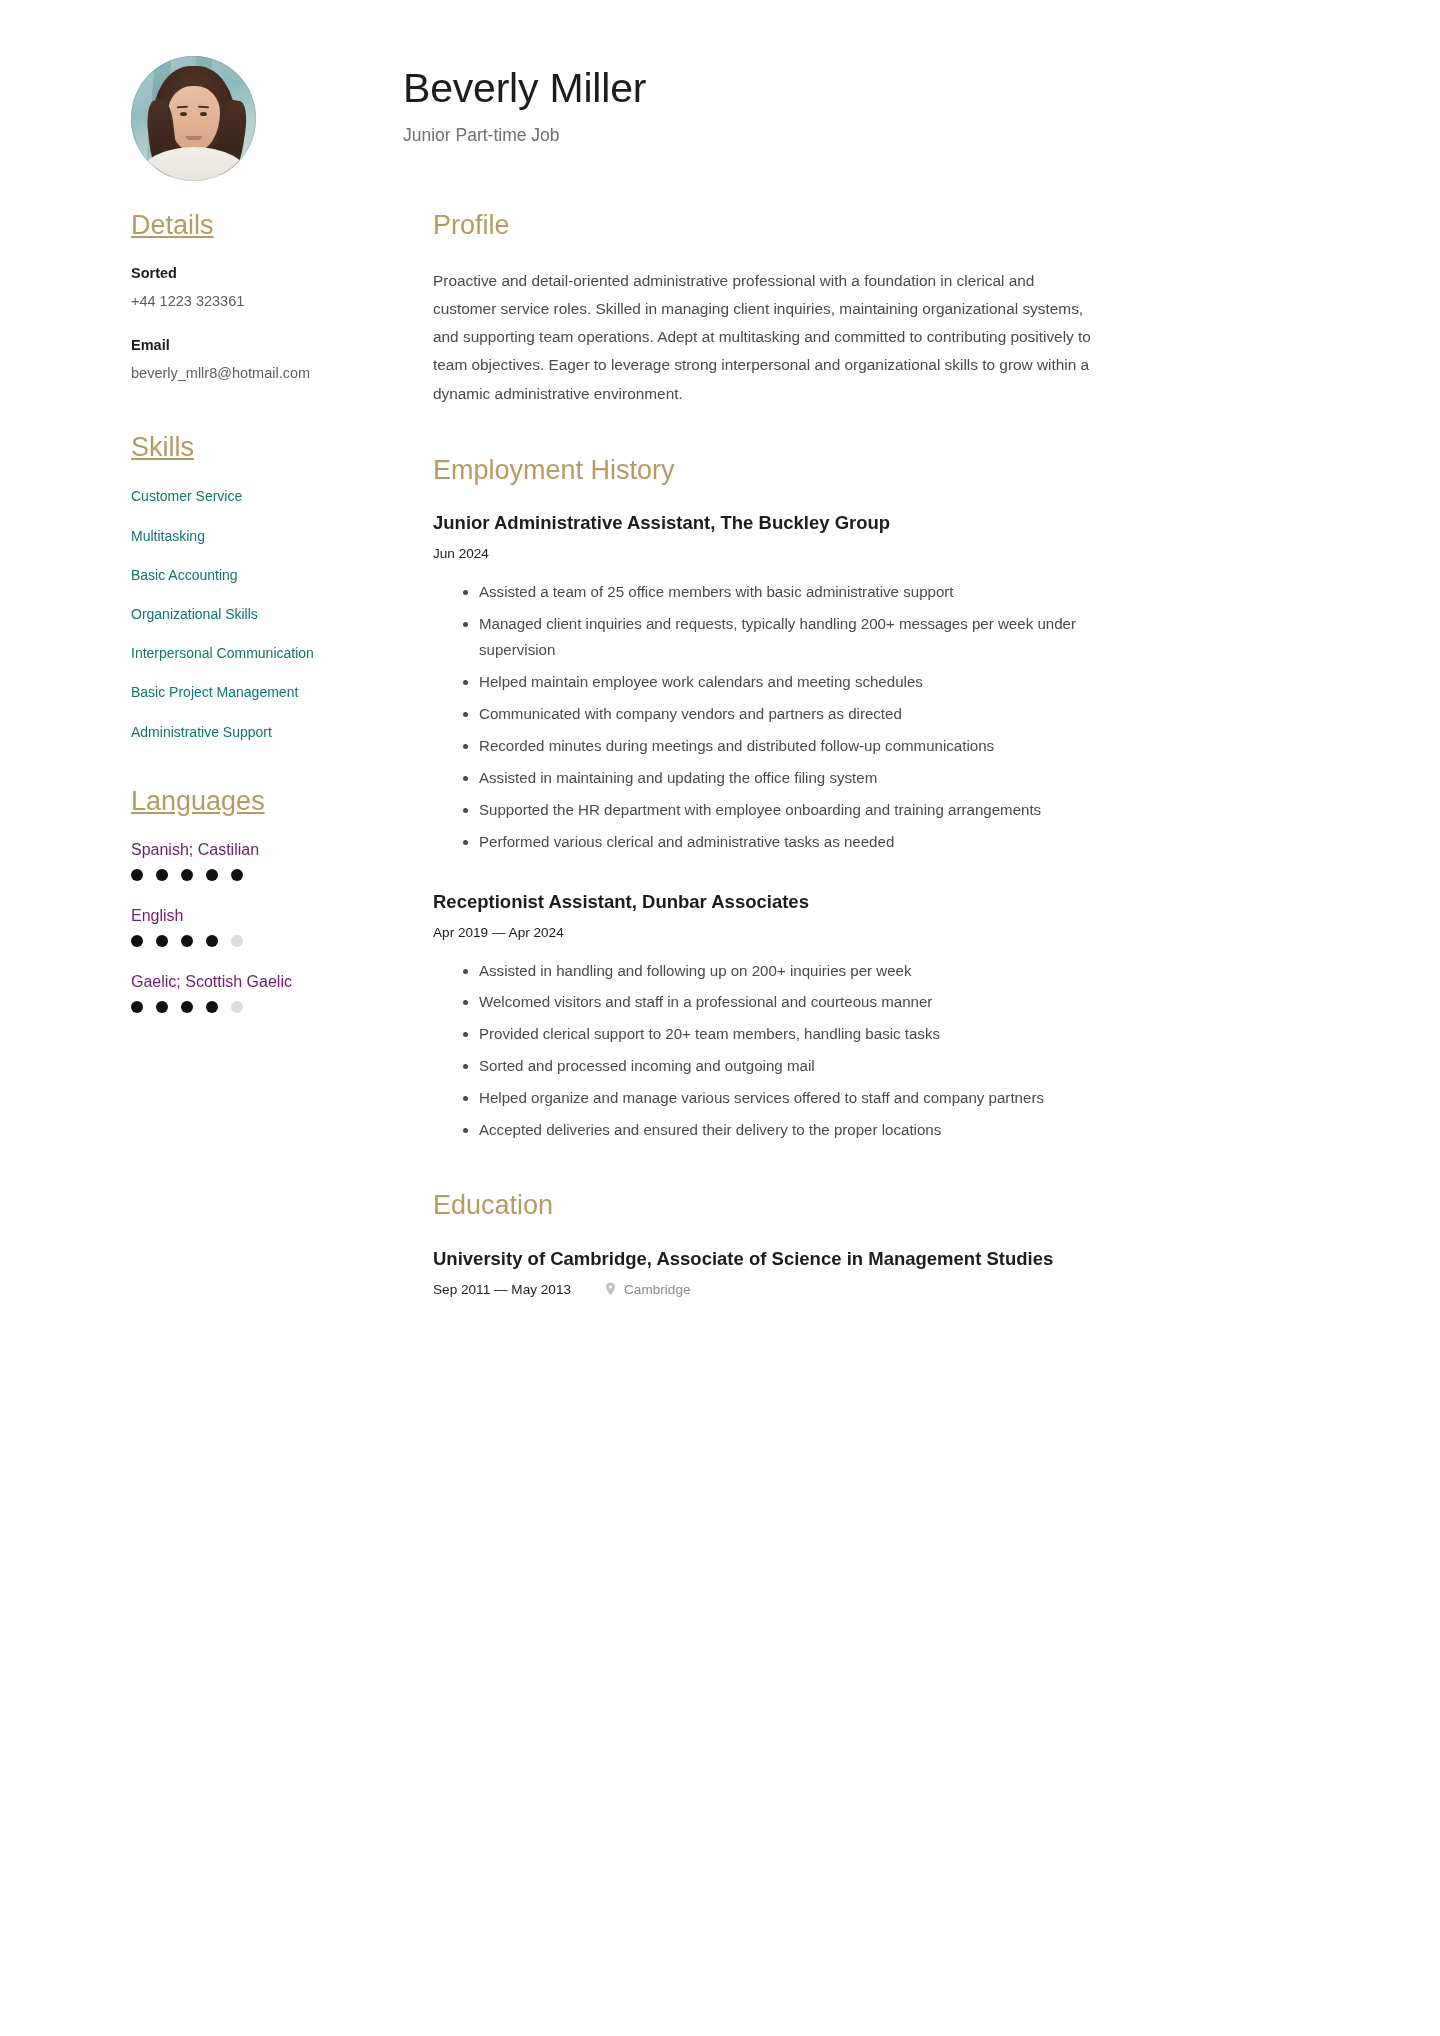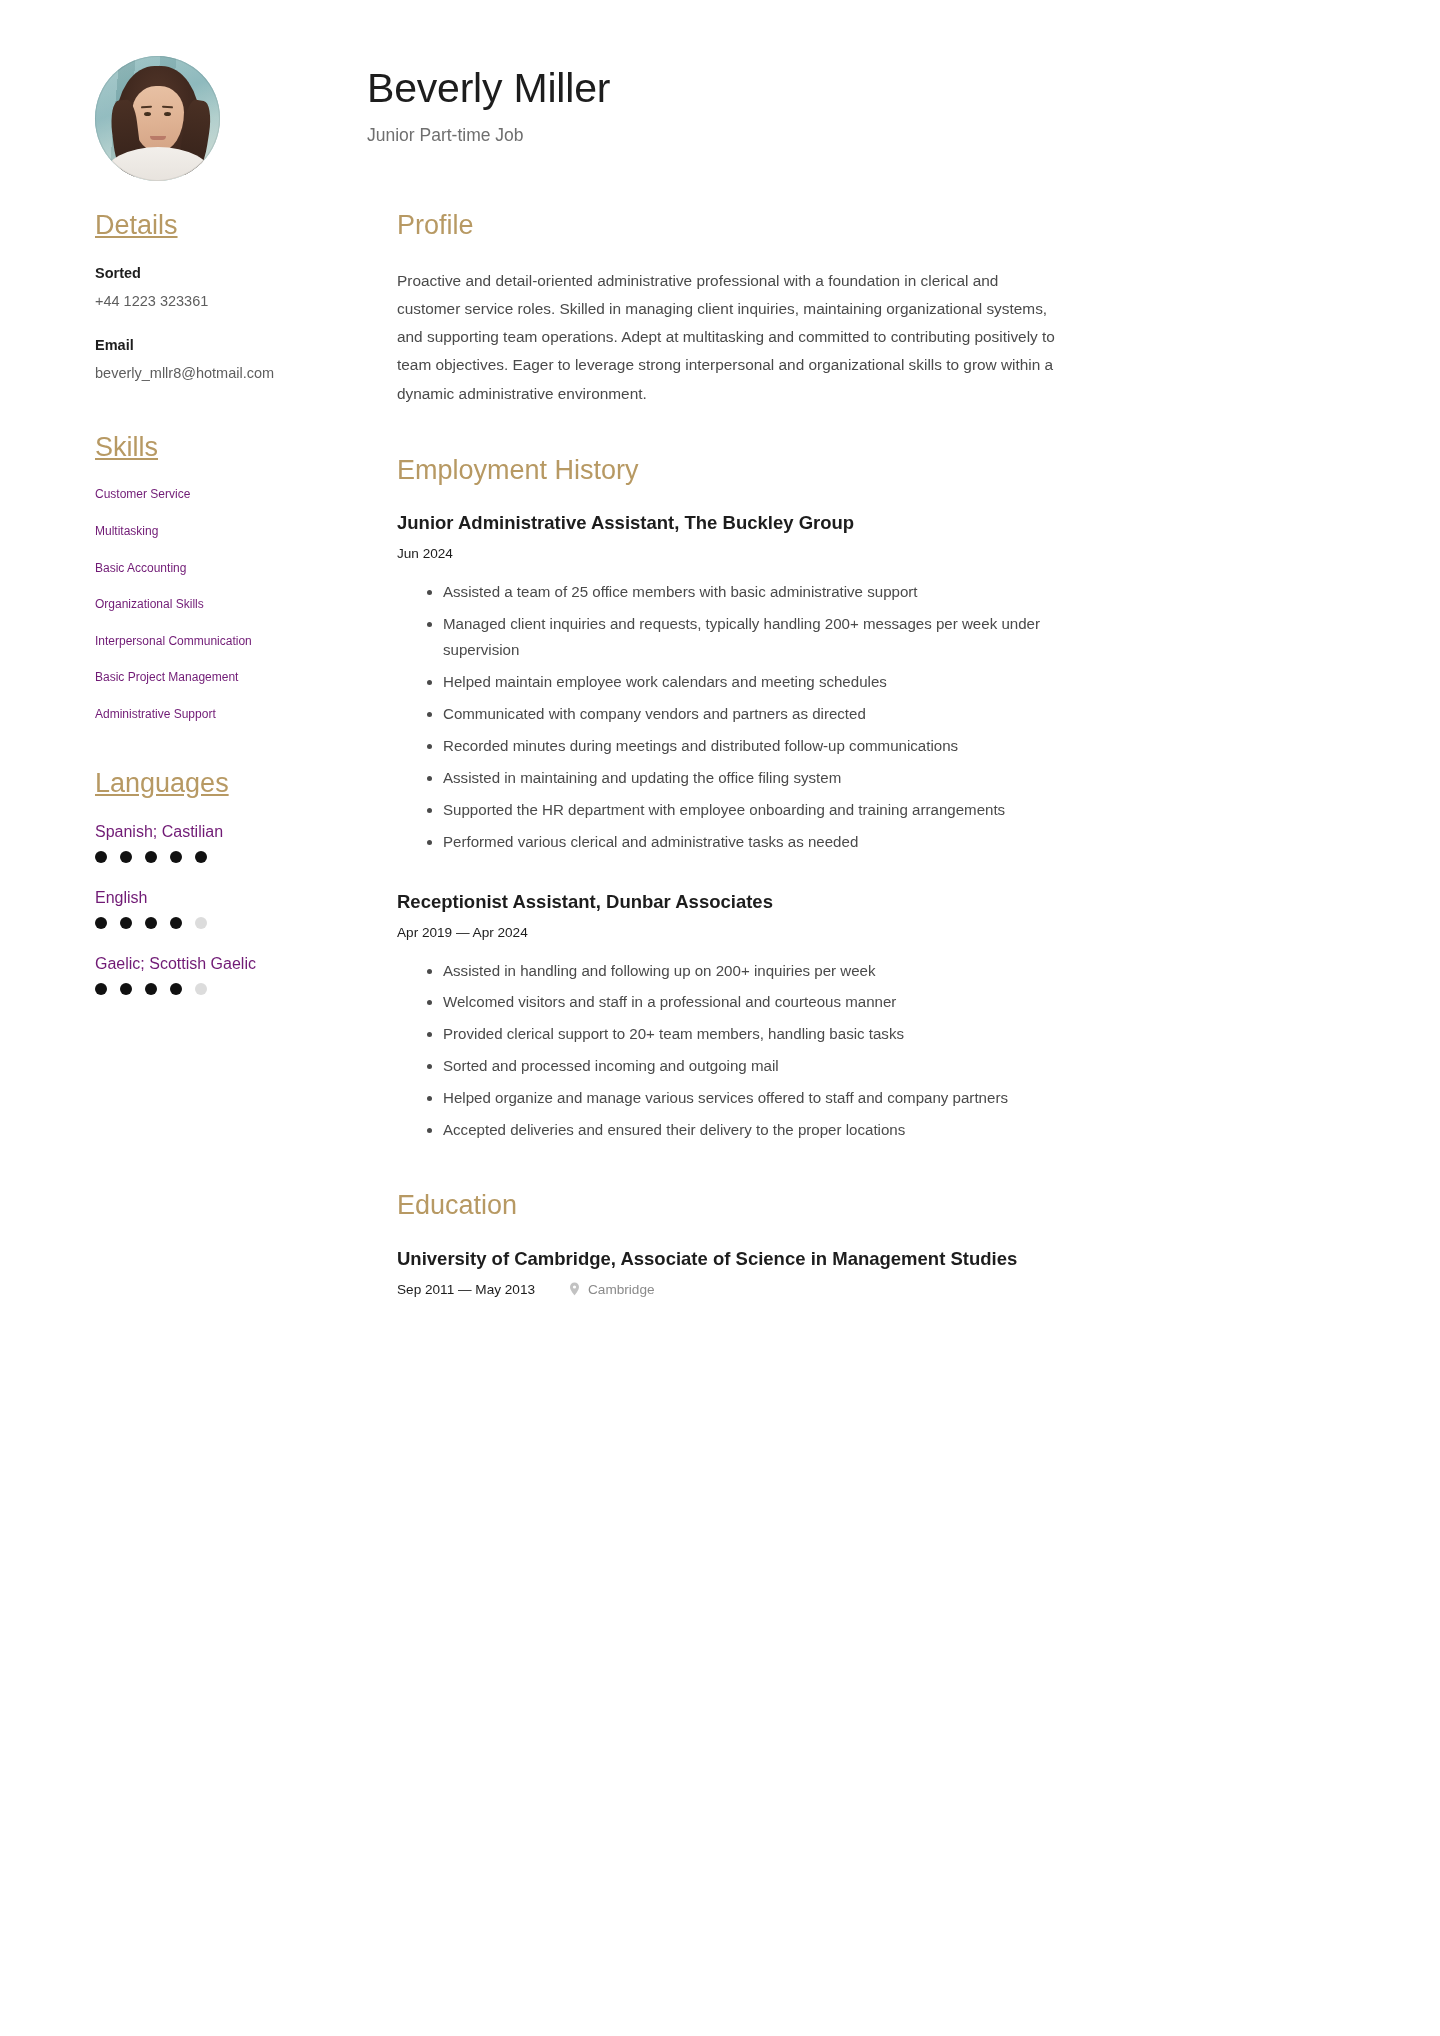--- a/index.html
+++ b/index.html
@@ -14,20 +14,21 @@
   }
   .page {
     width: 1440px;
     min-height: 2036px;
     background: #ffffff;
     position: relative;
     padding: 0;
   }
   .inner {
     padding: 52px 104px 60px 95px;
+    margin-left: 36px;
   }
 
   
   .header {
     display: flex;
     align-items: flex-start;
     margin-bottom: 28px;
   }
   .photo-col {
     width: 272px;
@@ -192,22 +193,22 @@
     color: #1d1d1d;
     margin-bottom: 8px;
   }
   .field-value {
     font-size: 14.5px;
     color: #5e5e5e;
     line-height: 1.78;
   }
 
   .skill-item {
-    font-size: 12px;
-    color: #701a75;
+    font-size: 14px;
+    color: #0f766e;
     margin-bottom: 21px;
     line-height: 1.3;
   }
   .skill-item:last-child { margin-bottom: 0; }
 
   .lang-item { margin-bottom: 26px; }
   .lang-item:last-child { margin-bottom: 0; }
   .lang-name {
     font-size: 16px;
     color: #701a75;

